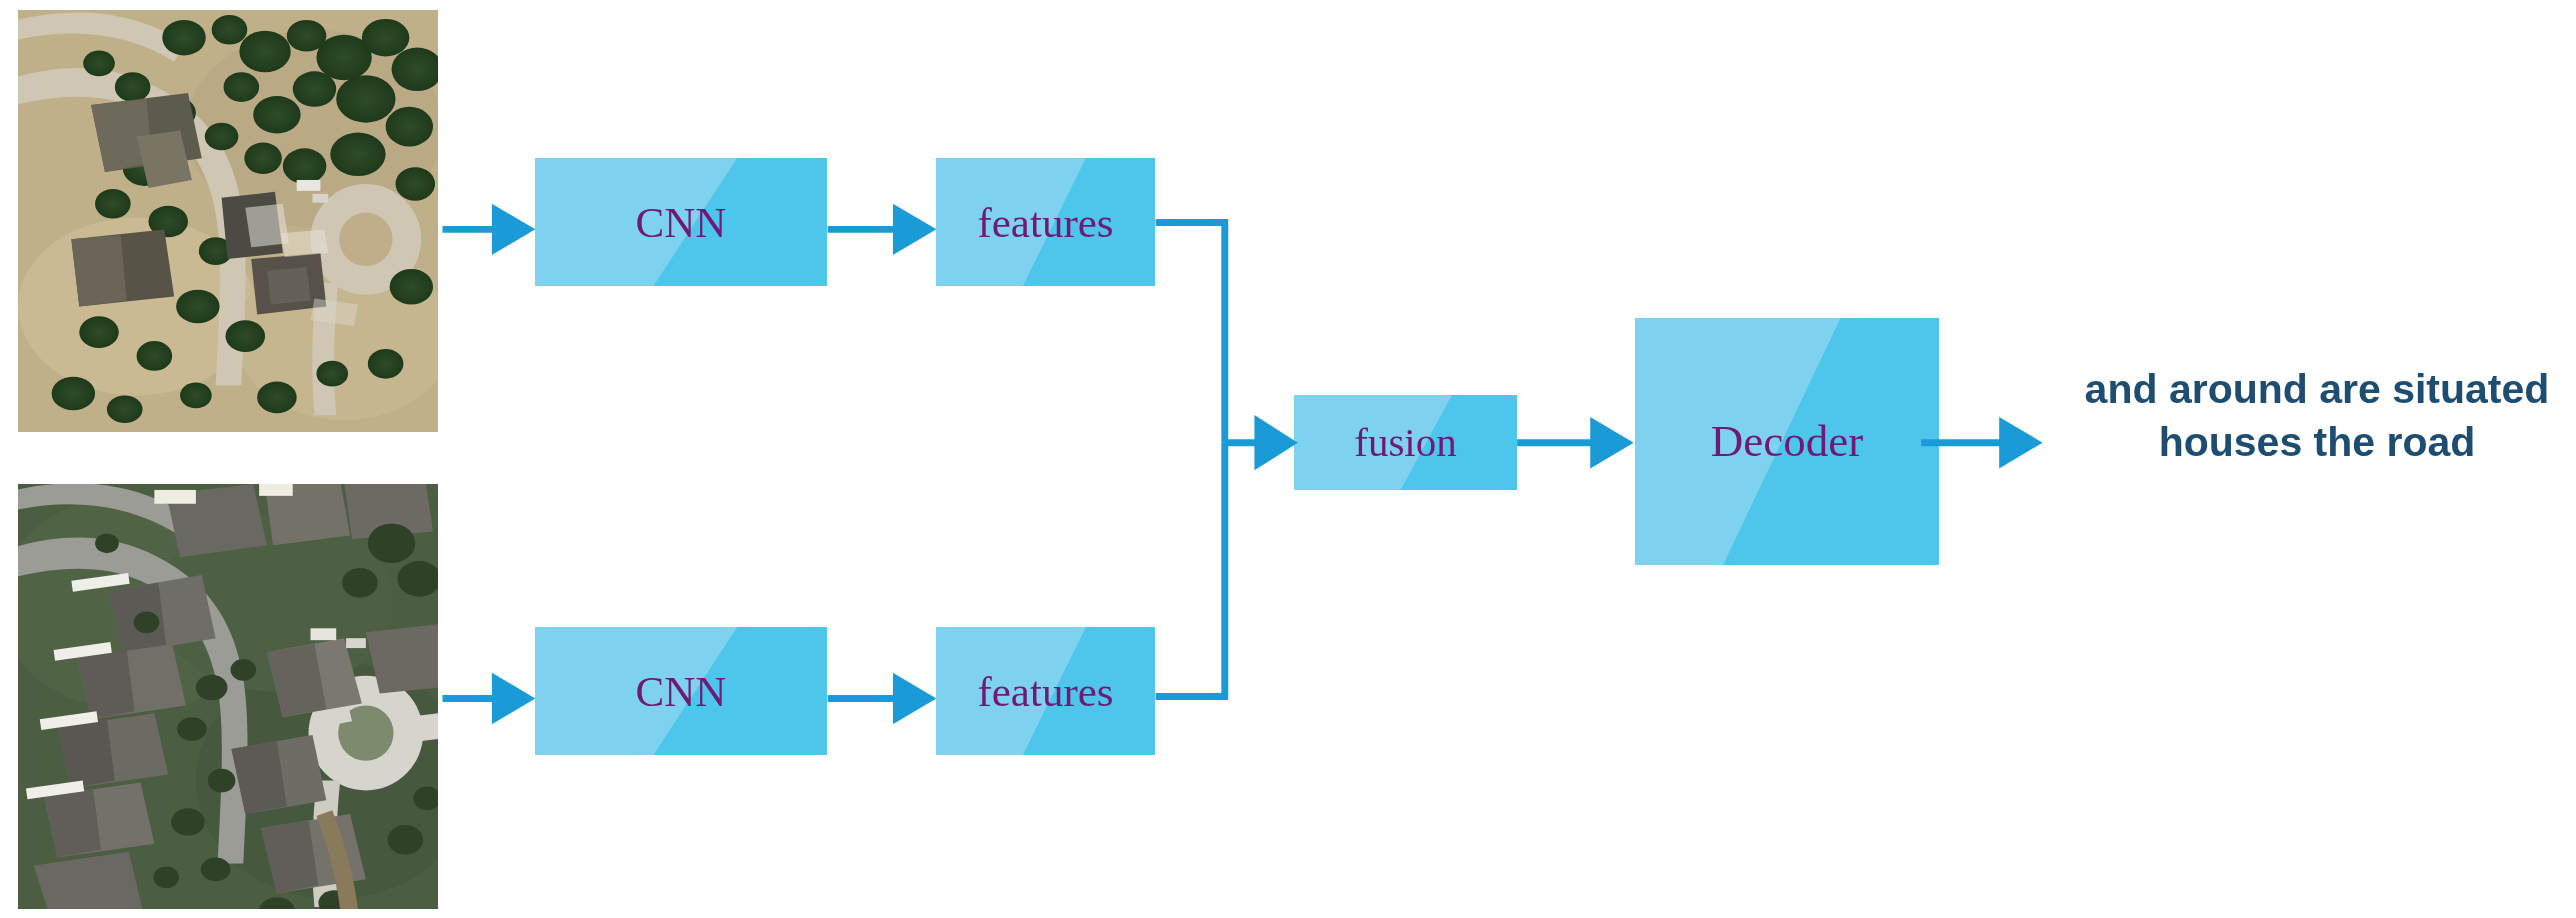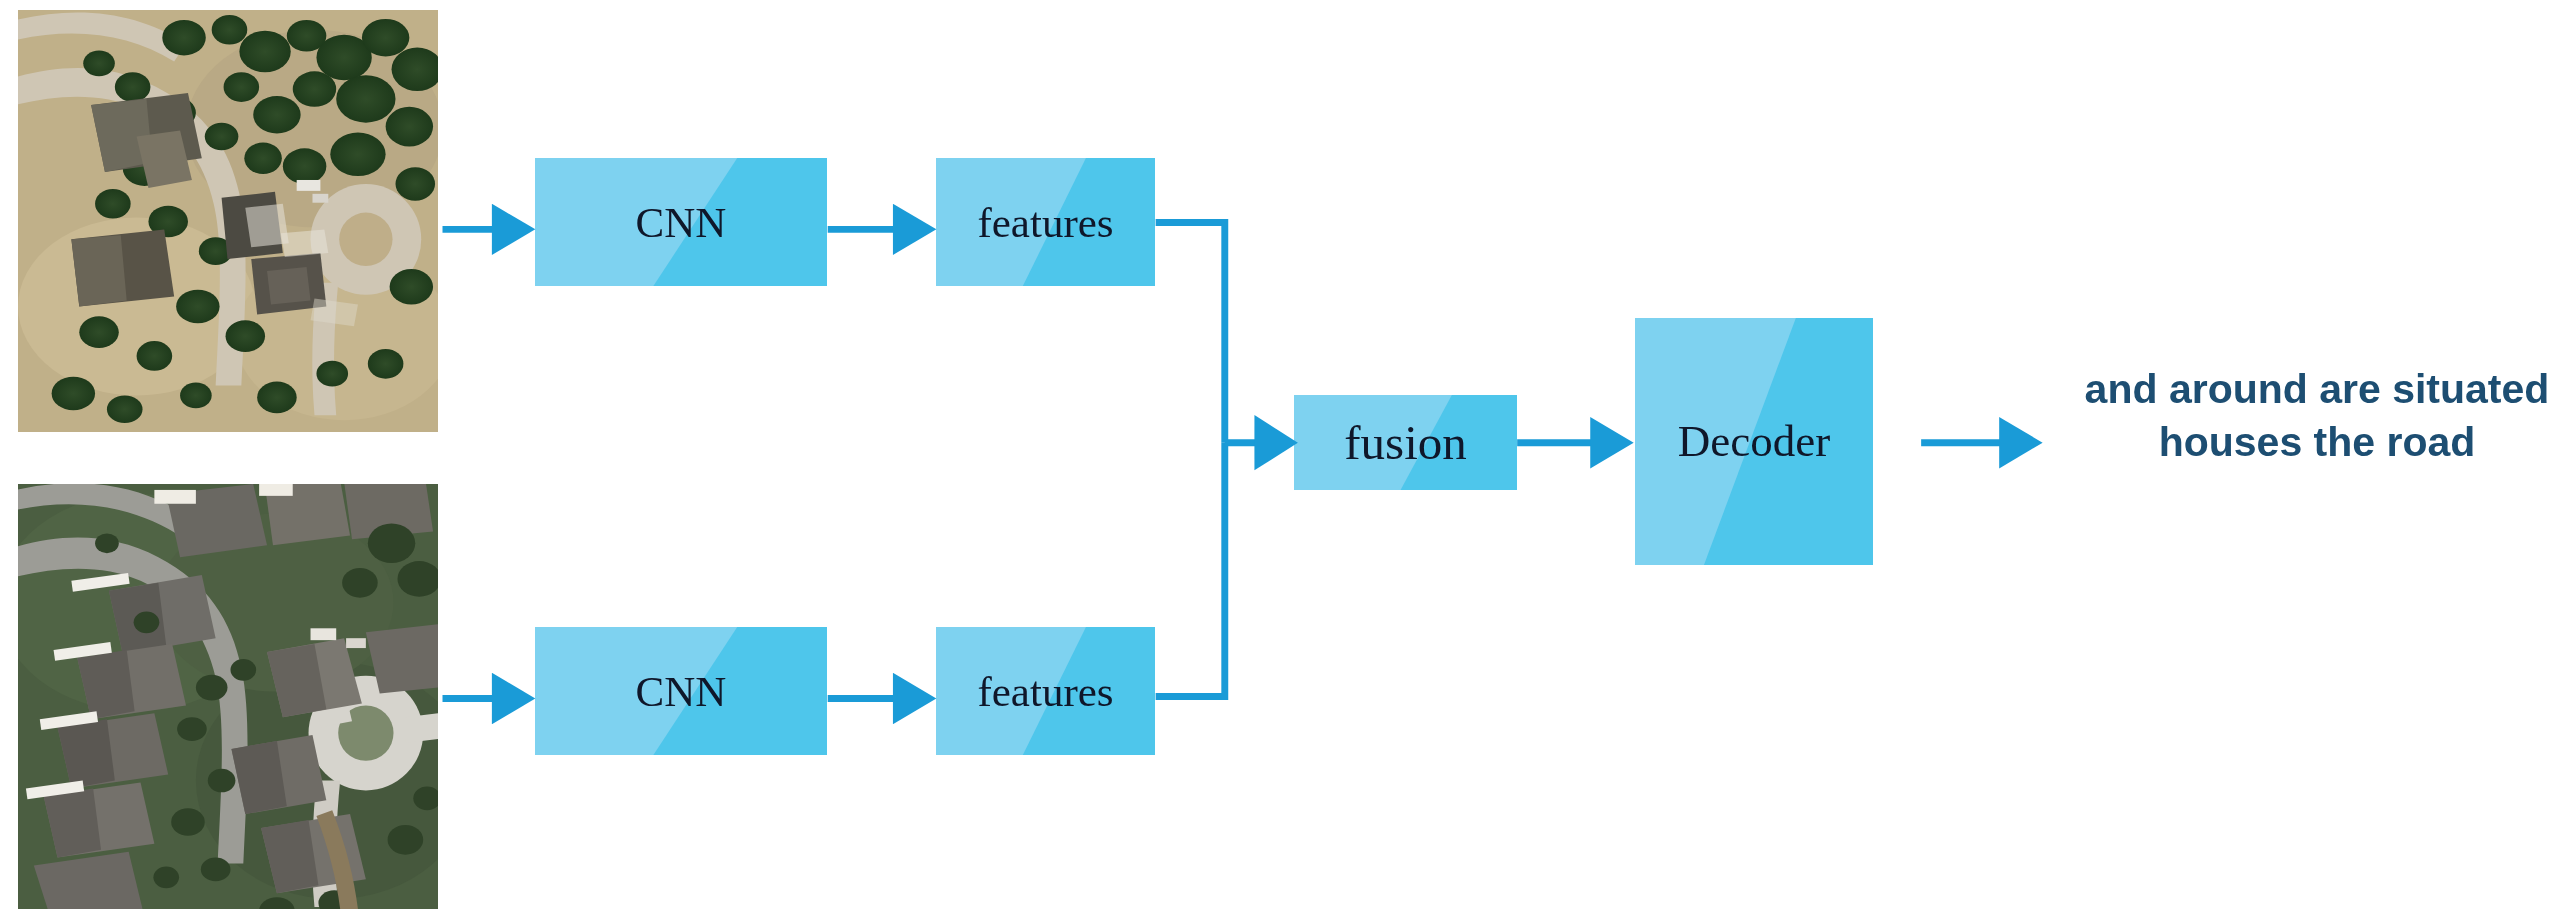--- a/index.html
+++ b/index.html
@@ -39,27 +39,27 @@
   .node .sheen {
     position: absolute;
     inset: 0;
     pointer-events: none;
   }
   .node .sheen svg { display:block; width:100%; height:100%; }
   .node .lbl {
     position: relative;
     z-index: 2;
     font-family: "Liberation Serif", serif;
-    color: #0f172a;
+    color: #701a75;
     white-space: nowrap;
     line-height: 1;
   }
   .node.wide .lbl { font-size: 43px; }
   .node.decoder .lbl { font-size: 45px; }
-  .node.fusion .lbl { font-size: 49px; }
+  .node.fusion .lbl { font-size: 41px; }
 
   
   .conn {
     position: absolute;
     left: 0;
     top: 0;
     width: 2576px;
     height: 919px;
     pointer-events: none;
   }
@@ -287,21 +287,21 @@
 
   <div class="node fusion" style="left:1294px; top:395px; width:223px; height:95px;">
     <span class="sheen">
       <svg viewBox="0 0 226 96" preserveAspectRatio="none">
           <polygon points="160,0 226,0 226,96 108,96" fill="#4ec6eb"></polygon>
         </svg>
     </span>
     <span class="lbl">fusion</span>
   </div>
 
-  <div class="node decoder" style="left:1635px; top:318px; width:238px; height:247px;">
+  <div class="node decoder" style="left:1635px; top:318px; width:304px; height:247px;">
     <span class="sheen">
       <svg viewBox="0 0 290 250" preserveAspectRatio="none">
           <polygon points="196,0 290,0 290,250 84,250" fill="#4ec6eb"></polygon>
         </svg>
     </span>
     <span class="lbl">Decoder</span>
   </div>
 
   <svg class="conn" viewBox="0 0 2608 930" aria-hidden="true">
     <g stroke="#1a9bd7" stroke-width="7" fill="#1a9bd7">

